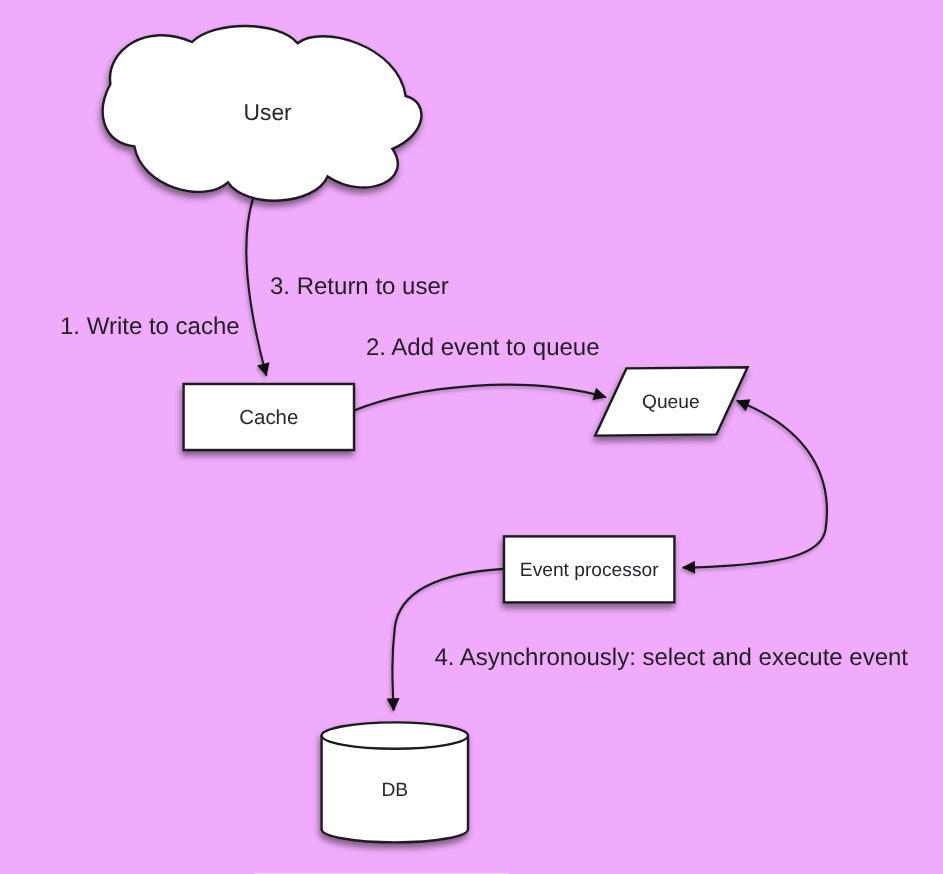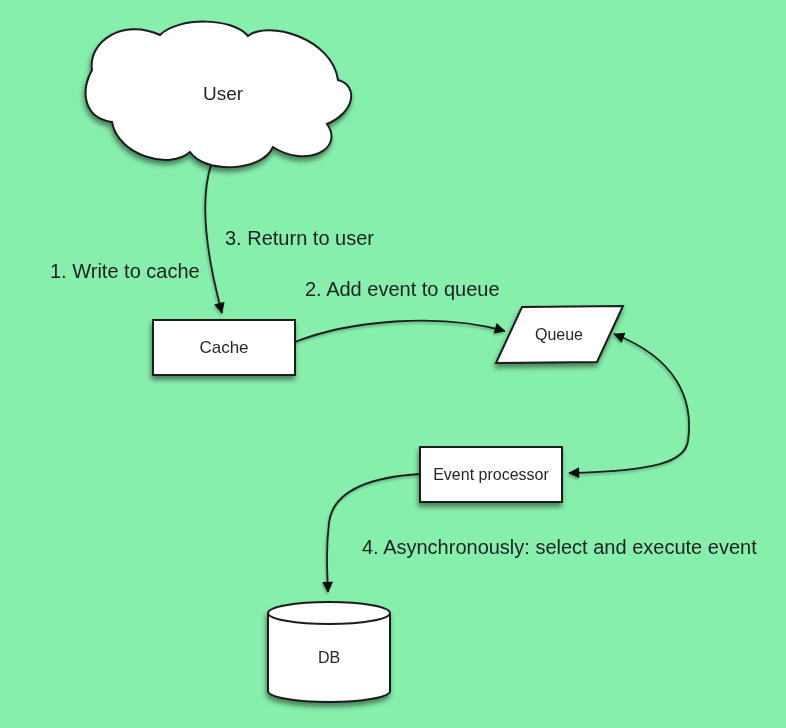--- a/index.html
+++ b/index.html
@@ -4,21 +4,21 @@
 <style>
   html, body {
     margin: 0;
     padding: 0;
     background: #ffffff;
   }
   #canvas {
     position: relative;
     width: 786px;
     height: 728px;
-    background: #86efac;
+    background: #f0abfc;
     font-family: "Liberation Sans", sans-serif;
     overflow: hidden;
   }
   svg { display: block; }
   .shape {
     fill: #ffffff;
     stroke: #1c1c1c;
     stroke-width: 2;
   }
   .edge {

